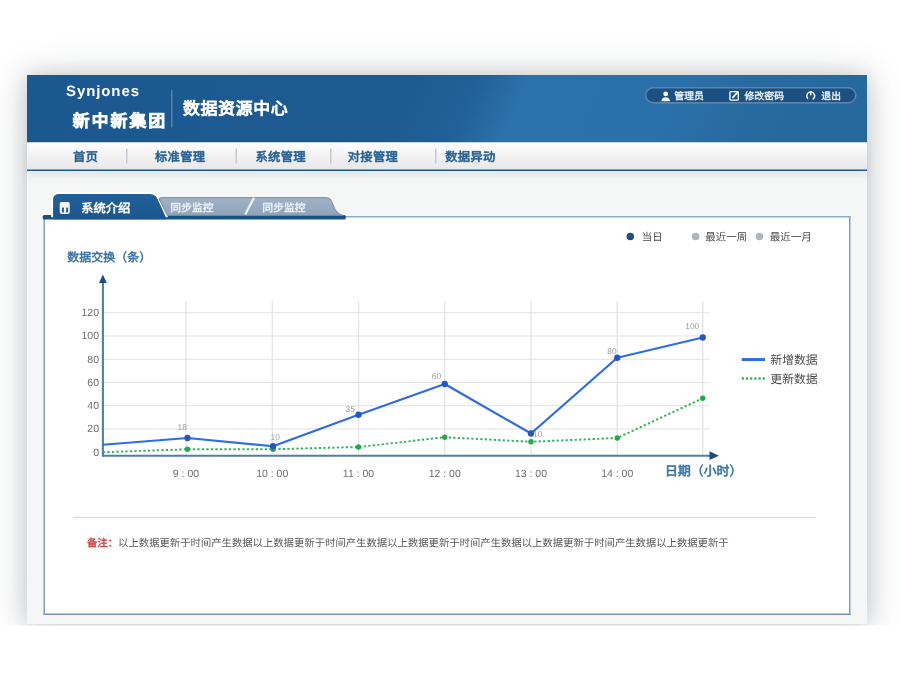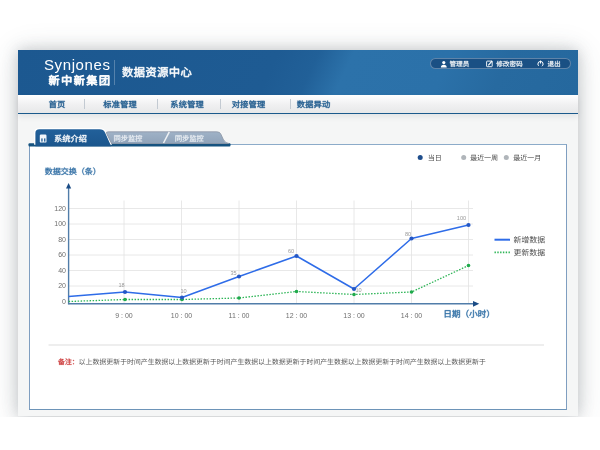--- a/index.html
+++ b/index.html
@@ -1,19 +1,19 @@
 <!DOCTYPE html>
 <html><head><meta charset="utf-8"><title>数据资源中心</title><style>
 *{margin:0;padding:0;box-sizing:border-box}
 html,body{width:600px;height:450px;background:#fff;overflow:hidden;font-family:"Liberation Sans",sans-serif}
 #stage{position:relative;width:600px;height:450px;background:#fff}
 #card{position:absolute;left:17.5px;top:50px;width:560px;height:366px;background:#f5f6f6;box-shadow:0 0 14px rgba(70,80,90,.28),0 3px 30px rgba(70,80,90,.16)}
 #hdr{position:absolute;left:0;top:0;width:560px;height:44.5px;
  background:linear-gradient(115deg,#1c5890 0%,#1e5b93 45%,#216098 52%,#2c72aa 58%,#2b71a9 75%,#276aa0 85%,#25689e 100%)}
-#hdr .logo{position:absolute;left:26.5px;top:6px;color:#fff;font-weight:normal;font-size:15px;letter-spacing:.6px}
+#hdr .logo{position:absolute;left:26.5px;top:6px;color:#fff;font-weight:bold;font-size:10px;letter-spacing:.6px}
 #hdr .sep{position:absolute;left:96.5px;top:10px;width:1px;height:25px;background:rgba(255,255,255,.25)}
 #pill{position:absolute;left:412.5px;top:7.8px;width:141.3px;height:11.7px;border-radius:6px;background:#1a5084;border:1px solid rgba(255,255,255,.30)}
 #nav{position:absolute;left:0;top:44.5px;width:560px;height:19.5px;
  background:linear-gradient(#ffffff,#f0f0f1 55%,#e7e8e9);border-bottom:1.6px solid #1b5a8c;box-shadow:0 3px 5px rgba(80,90,100,.10)}
 #nav i{position:absolute;top:4.5px;width:1px;height:10px;background:#c3cad2}
 #panel{position:absolute;left:11px;top:93.5px;width:538.5px;height:266px;background:#fff;
  border-top:1.5px solid #8cabc9;border-left:1px solid #7f9ec0;border-right:1px solid #7f9ec0;border-bottom:1.6px solid #6d94b8}
 svg{position:absolute;left:0;top:0}
 </style></head><body>
 <div id="stage">

